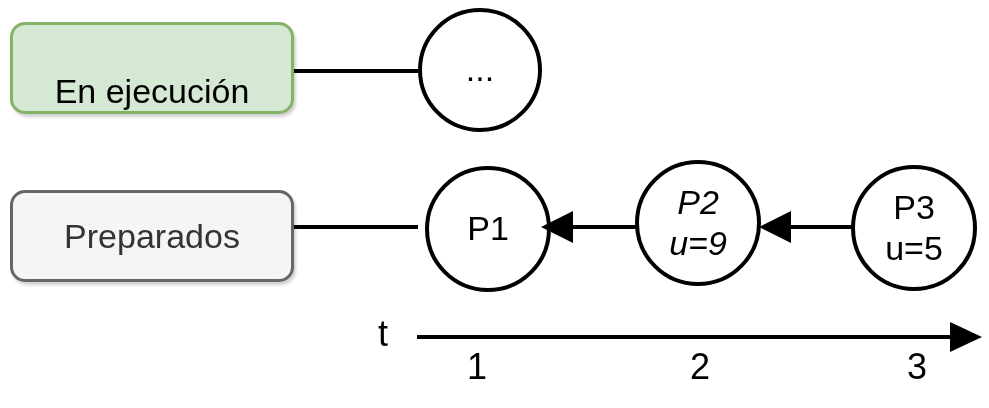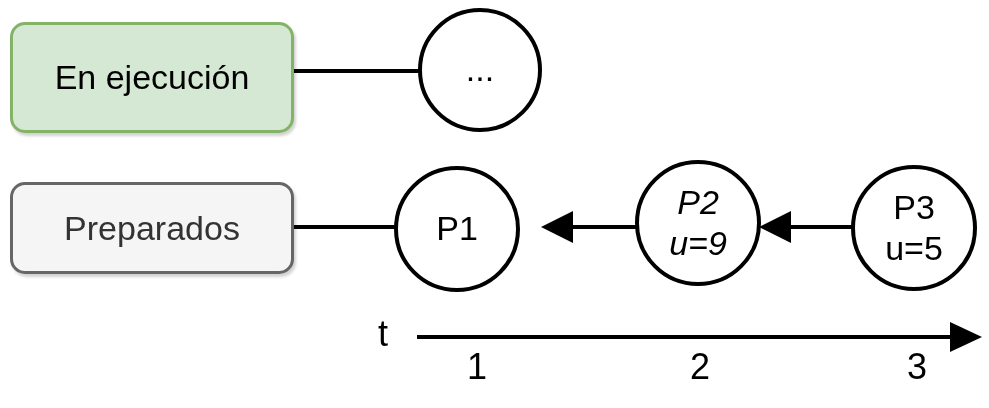--- a/index.html
+++ b/index.html
@@ -19,48 +19,49 @@
     position: absolute;
     border-radius: 15px;
     display: flex;
     align-items: center;
     justify-content: center;
     font-size: 34px;
     box-shadow: 2px 3px 3px rgba(0,0,0,0.18);
     box-sizing: border-box;
   }
   .running-box {
-    left: 10px; top: 22px; width: 284px; height: 111px;
+    left: 10px; top: 22px; width: 284px; height: 92px;
     background: var(--running-fill, #d5e8d4);
     border: 3px solid var(--running-border, #82b366);
     color: var(--running-text, #000000);
+    align-items: flex-end;
   }
   .ready-box {
-    left: 10px; top: 182px; width: 284px; height: 92px;
+    left: 10px; top: 190px; width: 284px; height: 92px;
     background: var(--ready-fill, #f5f5f5);
     border: 3px solid var(--ready-border, #666666);
     color: var(--ready-text, #333333);
   }
   .node {
     position: absolute;
     border-radius: 50%;
     background: var(--node-fill, #ffffff);
     border: 4px solid var(--line, #000000);
     display: flex;
     flex-direction: column;
     align-items: center;
     justify-content: center;
     font-size: 34px;
     line-height: 1.22;
     color: #000000;
     box-sizing: border-box;
     text-align: center;
   }
   .etc-node { left: 418px; top: 8px;  width: 124px; height: 124px; }
-  .p1-node  { left: 394px; top: 166px; width: 126px; height: 126px; }
+  .p1-node  { left: 425px; top: 166px; width: 126px; height: 126px; }
   .p2-node  { left: 635px; top: 160px; width: 126px; height: 126px; font-style: italic; }
   .p3-node  { left: 851px; top: 165px; width: 126px; height: 126px; justify-content: center; }
   .h-line {
     position: absolute;
     height: 4px;
     background: var(--line, #000000);
   }
   .link-running { left: 294px; top: 69px;  width: 125px; }
   .link-ready   { left: 294px; top: 225px; width: 124px; }
   .edge-p2-p1   { left: 571px; top: 225px; width: 65px; }

